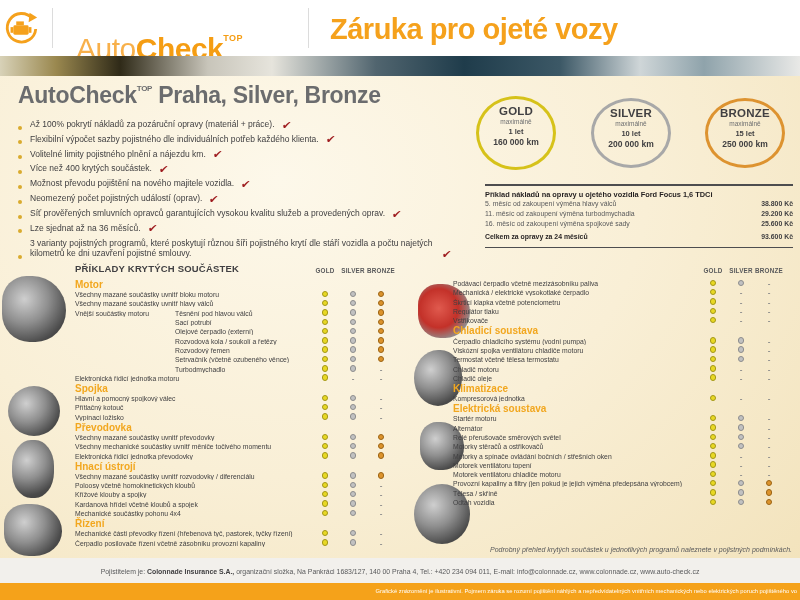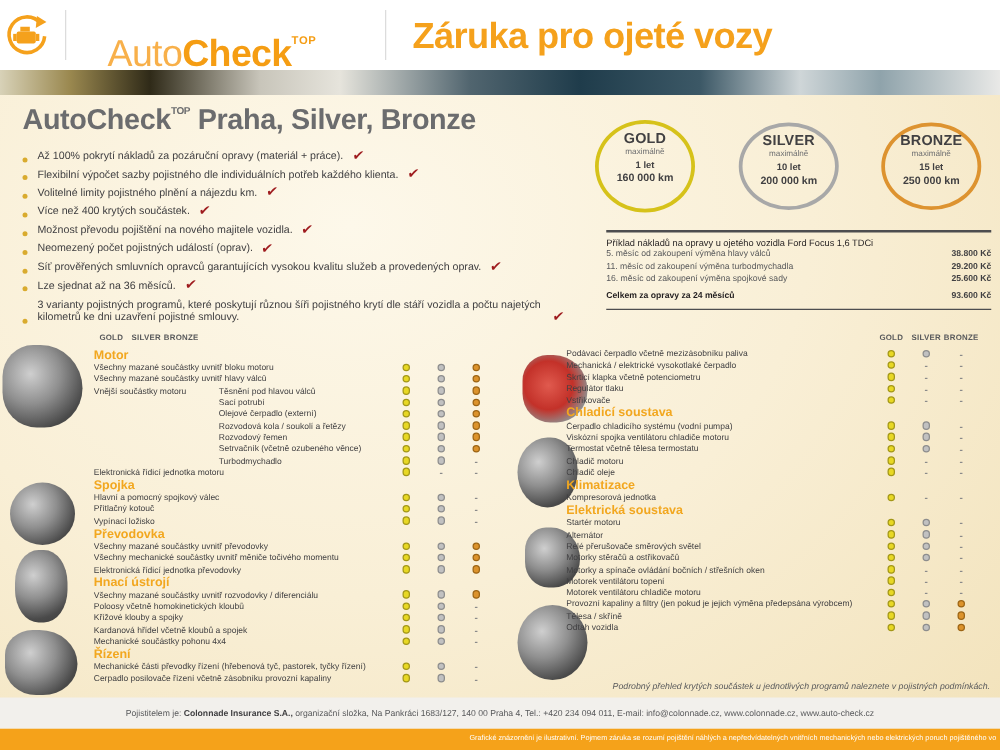--- a/index.html
+++ b/index.html
@@ -5,21 +5,21 @@
   html,body{margin:0;padding:0;}
   body{font-family:"Liberation Sans", sans-serif; background:#888;}
   .page{position:relative;width:800px;height:600px;overflow:hidden;background:
     radial-gradient(ellipse at 35% 30%, #fdf8ea 0%, #f9efd6 50%, #f2e2ba 100%);}
   
   .topbar{position:absolute;left:0;top:0;width:800px;height:56px;background:#fff;
     box-shadow:0 1px 2px rgba(0,0,0,.15);}
   .brandicon{position:absolute;left:2px;top:10px;width:38px;height:38px;}
   .vdiv{position:absolute;top:8px;width:1px;height:40px;background:#dcdcdc;}
   .vdiv.d1{left:52px}.vdiv.d2{left:308px}
-  .logo{position:absolute;left:76px;top:0;height:56px;line-height:64px;font-size:30px;letter-spacing:-.5px;margin-left:10px;}
+  .logo{position:absolute;left:76px;top:0;height:56px;line-height:76px;font-size:30px;letter-spacing:-.5px;}
   .logo .lt1{color:#f8b04a;font-weight:400;}
   .logo .lt2{color:#f59d13;font-weight:700;}
   .logo sup{font-size:9px;font-weight:700;color:#f59d13;vertical-align:18px;letter-spacing:.5px;}
   .bannertitle{position:absolute;left:330px;top:0;height:71px;line-height:58px;
     font-size:29px;font-weight:700;color:#f5a11c;letter-spacing:-.5px;}
   
   .strip{position:absolute;left:0;top:56px;width:800px;height:20px;
     background:linear-gradient(90deg,#d8d2b8 0%,#9a884f 7%,#2f2a18 15%,#c8c5ba 26%,
       #e6e4dc 34%,#51656f 47%,#1f3c4b 58%,#3c5866 70%,#cfd6d8 80%,#8fa3ab 88%,#e9e9e7 100%);}
   
@@ -37,21 +37,21 @@
   .oval:nth-child(1){left:476px;top:96px;height:62px;}
   .oval:nth-child(2){left:591px;top:98px;}
   .oval:nth-child(3){left:705px;top:98px;}
   .pname{font-size:11.5px;font-weight:700;color:#414042;letter-spacing:.2px;}
   .pmax{font-size:6.5px;color:#6d6e70;margin-top:1px;}
   .pyears{font-size:7.5px;font-weight:700;color:#414042;margin-top:2px;}
   .pkm{font-size:8.5px;font-weight:700;color:#414042;margin-top:1px;}
   
   .costbox{position:absolute;left:485px;top:184px;width:308px;border-top:2px solid #4d4d4f;
     border-bottom:1px solid #4d4d4f;padding:4px 0 5px 0;}
-  .costtitle{font-size:7.4px;font-weight:400;color:#231f20;margin-bottom:0;}
+  .costtitle{font-size:7.4px;font-weight:700;color:#231f20;margin-bottom:0;}
   .costrow{display:flex;font-size:6.9px;color:#58595b;line-height:10px;}
   .costrow .cl{flex:1;}
   .costrow .cp{width:60px;text-align:right;font-weight:700;color:#414042;}
   .costrow.total{font-weight:700;color:#231f20;margin-top:3px;}
   .costrow.total .cl{color:#231f20;}
   
   .covtable{position:absolute;top:262px;}
   .covtable.left{left:75px;width:320px;}
   .covtable.right{left:453px;width:330px;}
   .covhead{display:flex;align-items:flex-end;height:12px;margin-bottom:5px;}
@@ -206,20 +206,21 @@
   <div class="photo ph-gray ph2"></div>
   <div class="photo ph-gray ph3"></div>
   <div class="photo ph-gray ph4"></div>
   <div class="photo ph5"></div>
   <div class="photo ph-gray ph6"></div>
   <div class="photo ph-gray ph7"></div>
   <div class="photo ph-gray ph8"></div>
 
   <div class="covtable left">
     <div class="covhead">
+      <div class="htitle">PŘÍKLADY KRYTÝCH SOUČÁSTEK</div>
     <span class="hcol">GOLD</span>
         <span class="hcol">SILVER</span>
         <span class="hcol">BRONZE</span>
       </div>
     <div>
         <div class="sec-title">Motor</div>
         <div class="crow">
           <div class="clabel">
             <span class="lfull">Všechny mazané součástky uvnitř bloku motoru</span>
           </div>

